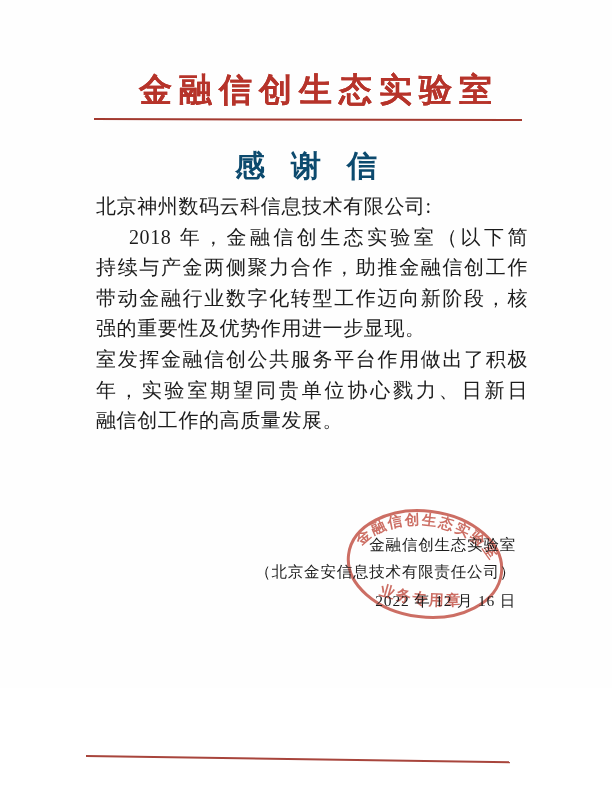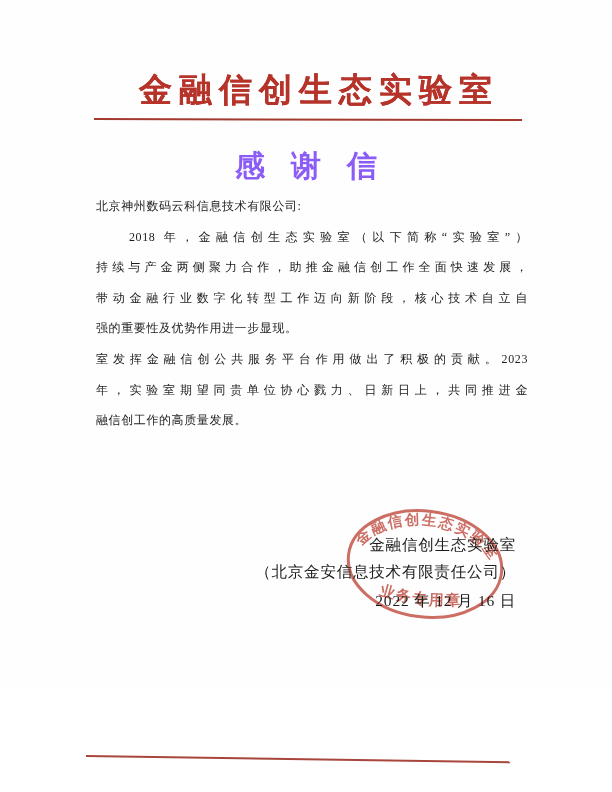--- a/index.html
+++ b/index.html
@@ -38,30 +38,30 @@
     transform: rotate(0.15deg);
     transform-origin: left center;
   }
   
   .letter-title {
     position: absolute;
     top: 146px; left: 0; width: 612px;
     text-align: center;
     font-size: 30px;
     font-weight: bold;
-    color: #8b5cf6;
+    color: #0c4a6e;
     letter-spacing: 26px;
     text-indent: 26px;
   }
   
   .body-text {
     position: absolute;
     top: 191px; left: 96px;
     width: 432px;
-    font-size: 12px;
+    font-size: 20px;
     color: #1c1c1c;
     letter-spacing: 0.6px;
   }
   .body-line {
     height: 30.6px;
     line-height: 30.6px;
     white-space: nowrap;
   }
   .body-line.fill {
     white-space: normal;

